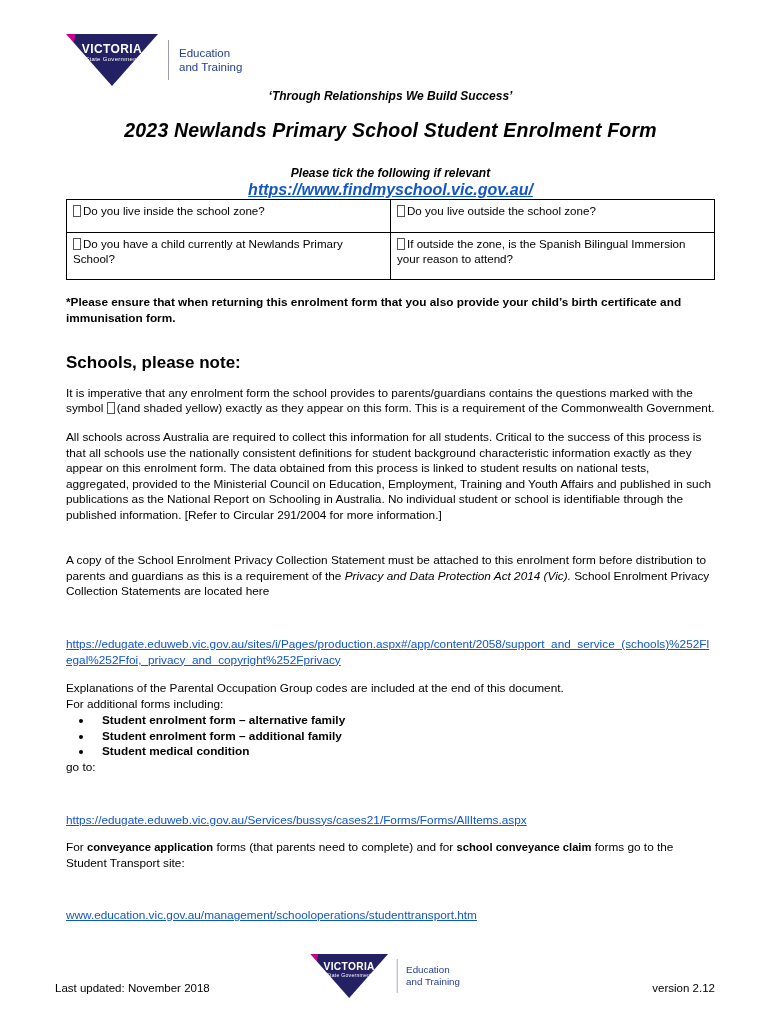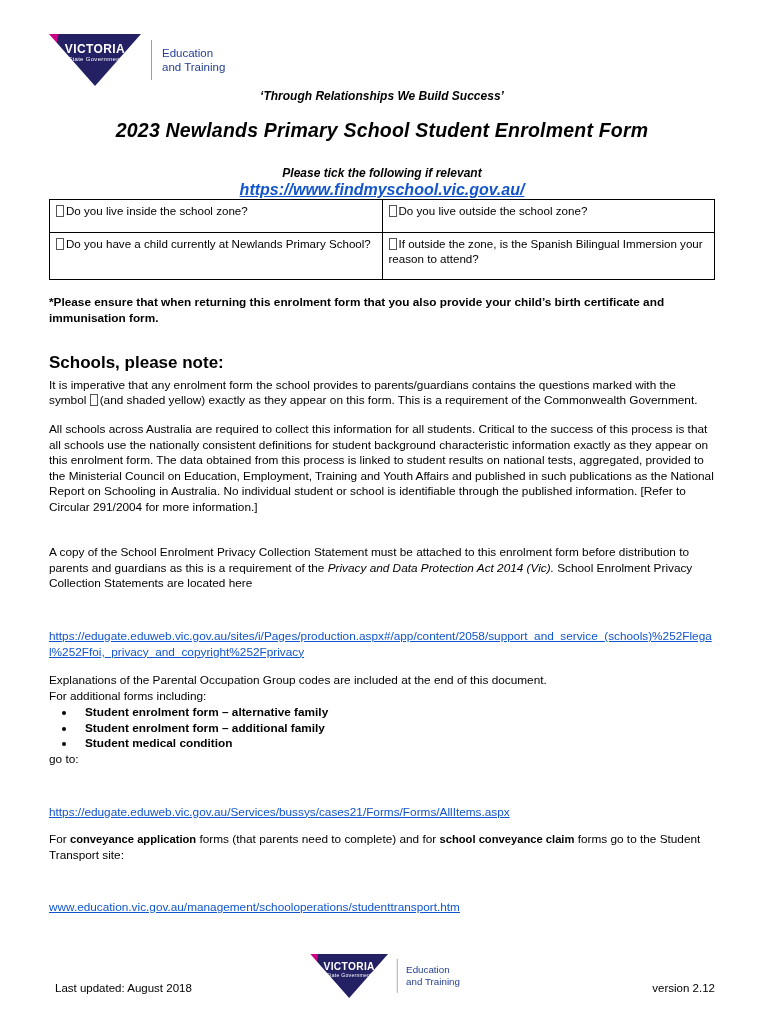--- a/index.html
+++ b/index.html
@@ -2,21 +2,21 @@
 <html><head>
 <meta charset="utf-8">
 <style>
   * { margin:0; padding:0; box-sizing:border-box; }
   html,body { background:#fff; }
   body {
     width:770px; height:1024px;
     font-family:"Liberation Sans","DejaVu Sans",sans-serif;
     color:#000;
   }
-  .page { position:relative; width:770px; height:1024px; overflow:hidden; padding:34px 55px 0 49px; background:#fff;border-radius:24px; }
+  .page { position:relative; width:770px; height:1024px; overflow:hidden; padding:34px 55px 0 66px; background:#fff;border-radius:24px; }
 
   
   .vic-logo { display:flex; align-items:center; gap:10px; }
   .vic-mark { position:relative; width:92px; height:52px; flex:0 0 auto; }
   .vic-triangle { position:absolute; inset:0; clip-path:polygon(0 0,100% 0,50% 100%);
     background:linear-gradient(104deg,#cc0085 9%,#232064 9.6%); }
   .vic-name { position:absolute; top:8px; left:0; width:100%; text-align:center;
     color:#fff; font-weight:bold; font-size:12px; letter-spacing:.4px; }
   .vic-sub { position:absolute; top:22px; left:0; width:100%; text-align:center;
     color:#fff; font-size:6px; letter-spacing:.3px; }
@@ -39,21 +39,21 @@
   .zone-table td { border:1px solid #000; vertical-align:top; padding:3px 6px; font-size:11.6px; line-height:1.3; }
   .zone-table tr.row1 td { height:33px; }
   .zone-table tr.row2 td { height:47px; }
   .checkbox { display:inline-block; width:8px; height:12px; border:1px solid #555;
     margin-right:2px; vertical-align:-2px; background:#fff; }
 
   .return-note { font-weight:bold; font-size:11.8px; line-height:1.35; margin-top:15px; }
 
   .section-heading { font-weight:bold; font-size:17px; margin-top:26px; }
   p.body { font-size:11.8px; line-height:1.32; }
-  .para1 { margin-top:5px; }
+  .para1 { margin-top:13px; }
   .para2 { margin-top:13px; }
   .privacy { margin-top:30px; }
   .privacy em { font-style:italic; }
   .inline-link { color:#1155cc; text-decoration:underline; cursor:pointer; font-size:11.8px; line-height:1.32;margin-top:37px; }
   .long-link { display:block; overflow-wrap:anywhere; word-break:break-all; }
   .block-link { display:block; }
 
   .explain { margin-top:13px; }
   .intro { margin-top:0; }
   .bullets { margin:1px 0 0 27px; }
@@ -145,18 +145,18 @@
           <div class="vic-sub">State Government</div>
         </div>
         <div class="vic-divider"></div>
         <div class="vic-dept">
           <div>Education</div>
           <div>and Training</div>
         </div>
       </div>
     </div>
     <div class="footer-meta">
-      <span>Last updated: August 2018</span>
+      <span>Last updated: November 2018</span>
       <span>version 2.12</span>
     </div>
   </footer>
 
 </div>
 
 </body></html>

